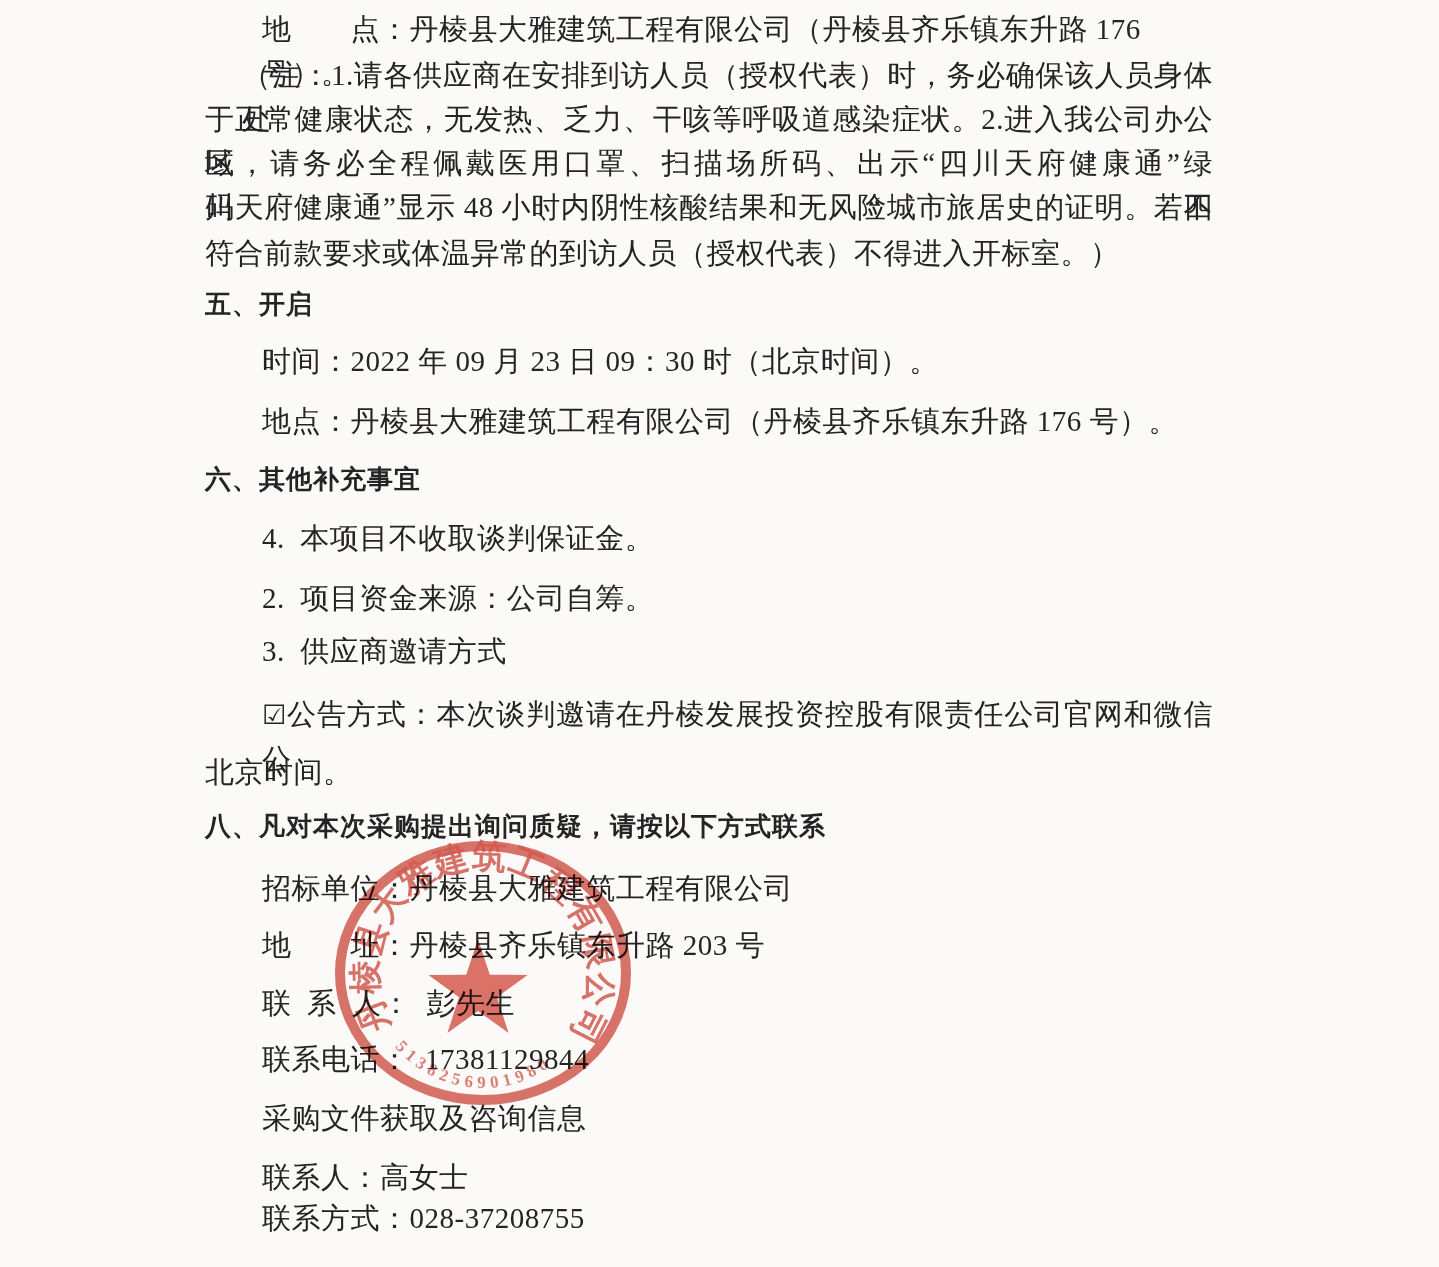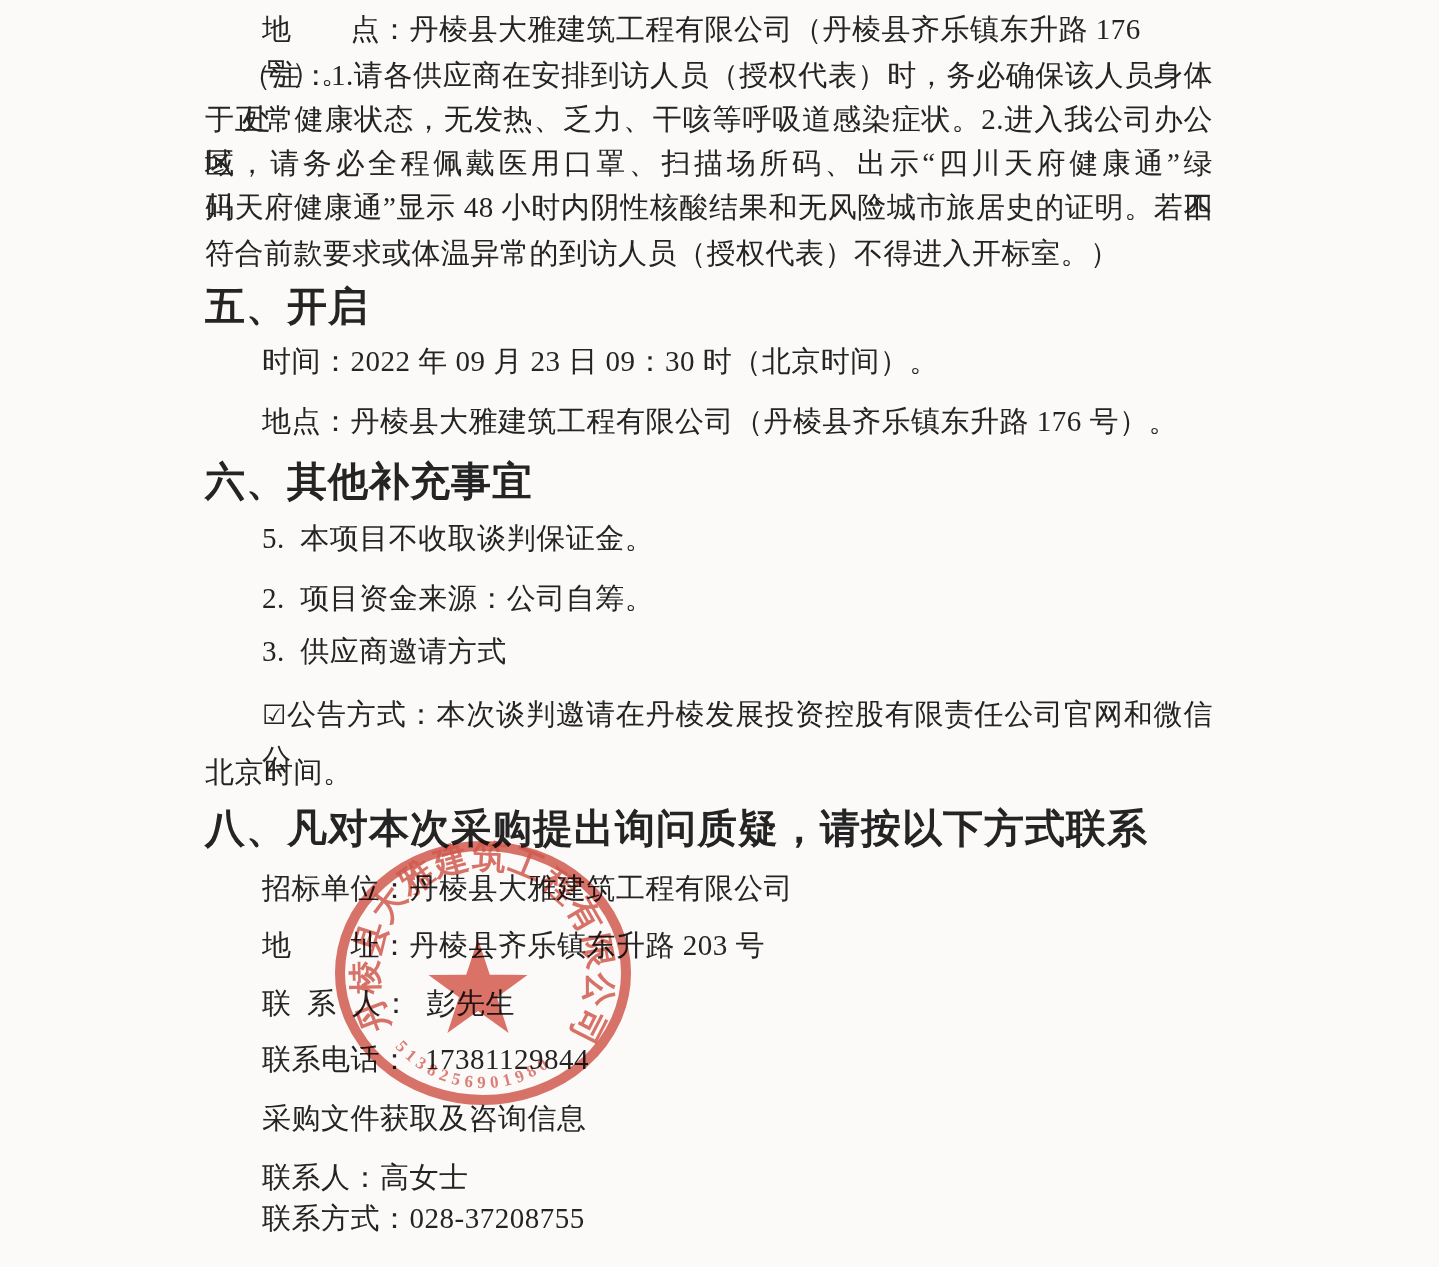--- a/index.html
+++ b/index.html
@@ -18,23 +18,23 @@
     width:1008px;
     font-size:29px;
     line-height:44px;
     white-space:pre-wrap;
     letter-spacing:0.5px;
   }
   .indent2 { padding-left:57px; }
   .indent1 { padding-left:37px; }
   .justify { text-align:justify; text-align-last:justify; }
   .heading {
-    font-family:Liberation Sans, sans-serif;
+    font-family:Liberation Mono, monospace;
     font-weight:700;
-    font-size:40px;
+    font-size:26px;
     letter-spacing:1px;
   }
   .checkbox {
     font-family:"DejaVu Sans",sans-serif;
     font-size:27px;
   }
   .seal {
     position:absolute;
     left:330px;
     top:832px;
@@ -60,21 +60,21 @@
   <div class="line justify" style="top:97px">于正常健康状态，无发热、乏力、干咳等呼吸道感染症状。2.进入我公司办公区</div>
   <div class="line justify" style="top:141px">域，请务必全程佩戴医用口罩、扫描场所码、出示“四川天府健康通”绿码、“四</div>
   <div class="line justify" style="top:185px">川天府健康通”显示 48 小时内阴性核酸结果和无风险城市旅居史的证明。若不</div>
   <div class="line" style="top:231px">符合前款要求或体温异常的到访人员（授权代表）不得进入开标室。）</div>
 
   <div class="line heading" style="top:284px">五、开启</div>
   <div class="line indent2" style="top:339px">时间：2022 年 09 月 23 日 09：30 时（北京时间）。</div>
   <div class="line indent2" style="top:399px">地点：丹棱县大雅建筑工程有限公司（丹棱县齐乐镇东升路 176 号）。</div>
 
   <div class="line heading" style="top:459px">六、其他补充事宜</div>
-  <div class="line indent2" style="top:516px">5.  本项目不收取谈判保证金。</div>
+  <div class="line indent2" style="top:516px">4.  本项目不收取谈判保证金。</div>
   <div class="line indent2" style="top:576px">2.  项目资金来源：公司自筹。</div>
   <div class="line indent2" style="top:629px">3.  供应商邀请方式</div>
 
   <div class="line indent2 justify" style="top:692px"><span class="checkbox">☑</span><span>公告方式：本次谈判邀请在丹棱发展投资控股有限责任公司官网和微信公</span></div>
   <div class="line" style="top:750px">北京时间。</div>
 
   <div class="line heading" style="top:806px">八、凡对本次采购提出询问质疑，请按以下方式联系</div>
   <div class="line indent2" style="top:866px">招标单位：丹棱县大雅建筑工程有限公司</div>
   <div class="line indent2" style="top:923px">地　　址：丹棱县齐乐镇东升路 203 号</div>
   <div class="line indent2" style="top:981px">联  系  人：  彭先生</div>

